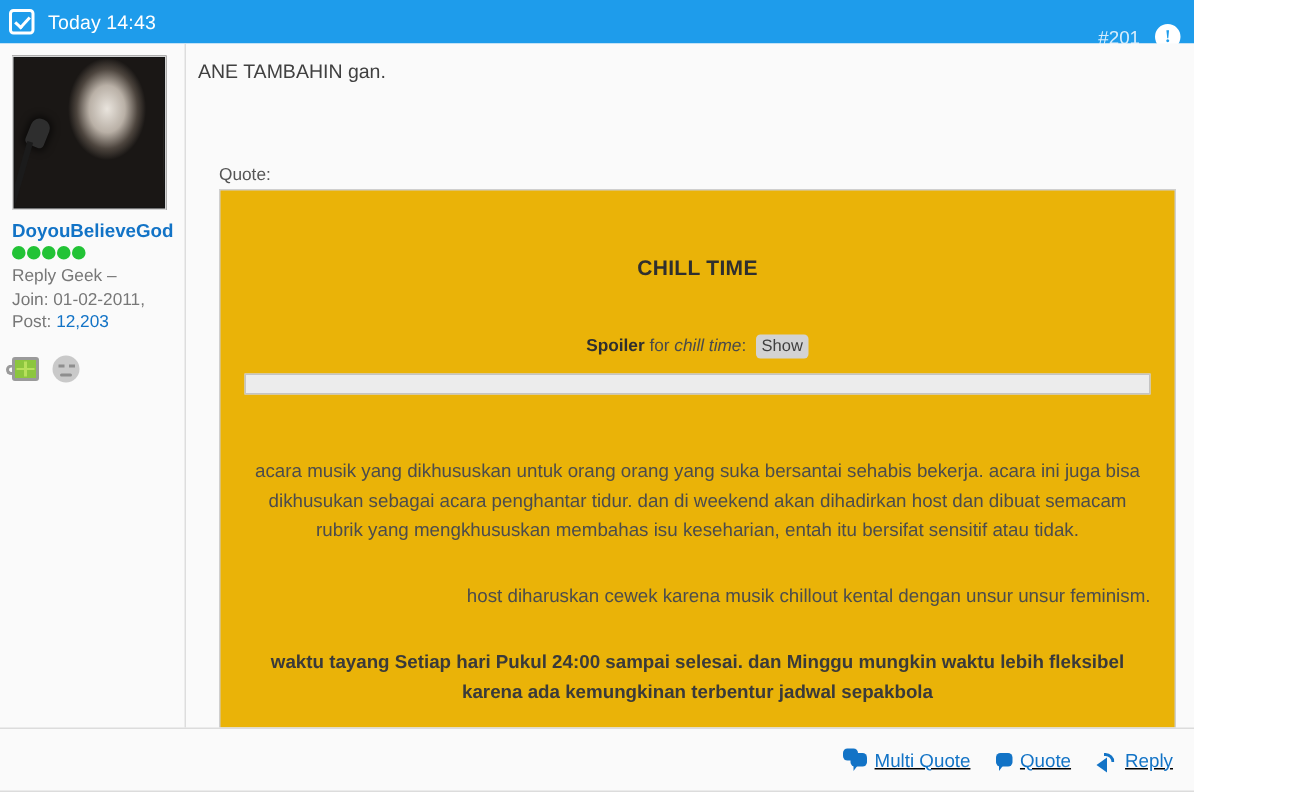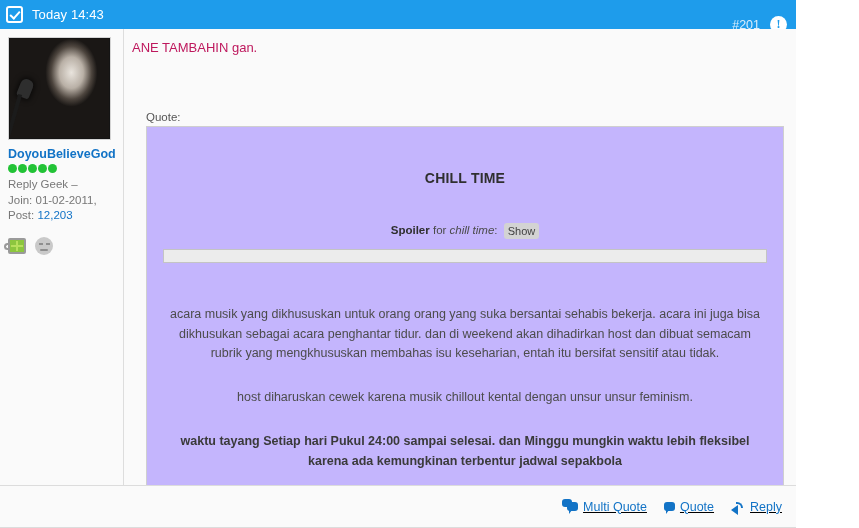--- a/index.html
+++ b/index.html
@@ -247,34 +247,34 @@
 
   
   .content-col {
     flex: 1 1 auto;
     min-width: 0;
     padding: 10px 12px 0 8px;
     box-sizing: border-box;
   }
   .post-intro {
     font-size: 13px;
-    color: #be185d;
+    color: #404040;
     margin: 0 0 11px 0;
     line-height: 17px;
   }
   .quote-label {
     font-size: 11.5px;
     color: #555555;
     margin-top: 55px;
     margin-bottom: 3px;
     margin-left: 14px;
   }
   .quote-box {
     margin-left: 14px;
-    background: #c4b5fd;
+    background: #eab308;
     border: 1px solid #cfcfcf;
     box-sizing: border-box;
     padding: 16px 16px 14px 16px;
     min-height: 357px;
   }
   .chill-title {
     text-align: center;
     font-size: 14px;
     font-weight: bold;
     color: #2f2f2f;
@@ -310,21 +310,21 @@
     box-sizing: border-box;
   }
   .quote-para {
     text-align: center;
     font-size: 12.5px;
     line-height: 19.5px;
     color: #4c4c4c;
     margin-top: 42px;
   }
   .quote-para-2 {
-    text-align: center;
+    text-align: right;
     font-size: 12.5px;
     line-height: 19.5px;
     color: #4c4c4c;
     margin-top: 24px;
   }
   .quote-strong {
     text-align: center;
     font-size: 12.5px;
     line-height: 19.5px;
     color: #3a3a3a;

